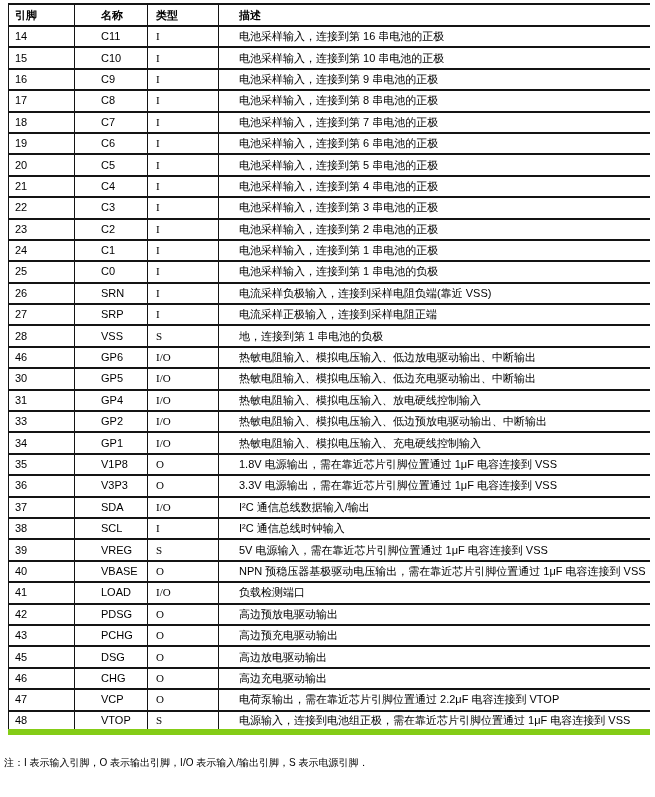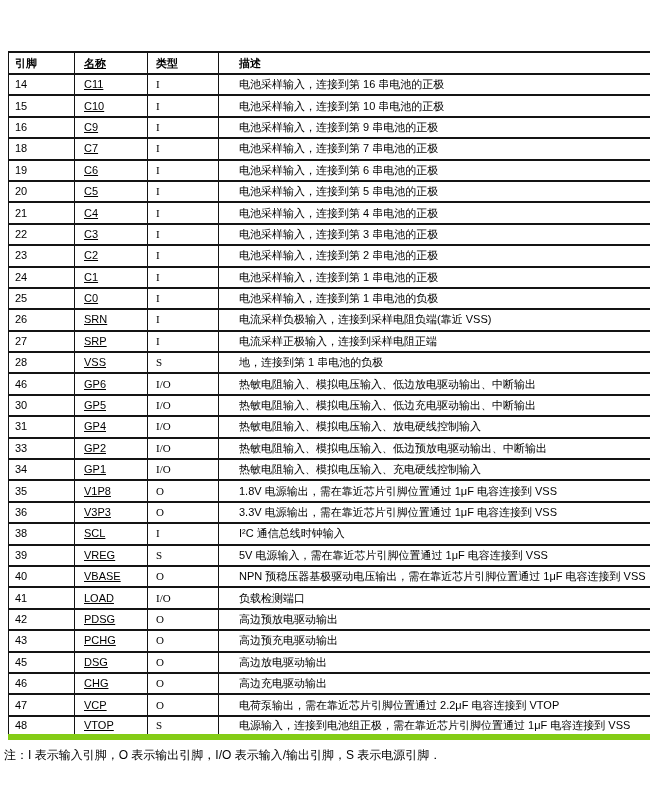--- a/index.html
+++ b/index.html
@@ -13,21 +13,20 @@
   }
   .page {
     position: relative;
     width: 655px; height: 797px;
     padding: 3px 0 0 8px;
   }
   table.pin-table {
     border-collapse: collapse;
     table-layout: fixed;
     width: 641px;
-    margin-top: 48px;
   }
   col.c-pin  { width: 66px; }
   col.c-name { width: 73px; }
   col.c-type { width: 71px; }
   col.c-desc { width: 431px; }
   th, td {
     border-top: 2px solid #141414;
     border-left: 1px solid #141414;
     font-size: 11px;
     line-height: 1;
@@ -36,26 +35,26 @@
     white-space: nowrap;
     overflow: hidden;
     padding: 0;
   }
   
   th:last-child, td:last-child { border-right: none; }
   thead th { height: 22px; font-weight: bold; }
   tbody td { height: 21.4px; font-weight: normal; }
   tbody tr:last-child td { border-bottom: 6px solid #84cc16; }
   th:nth-child(1), td:nth-child(1) { padding-left: 6px; }
-  th:nth-child(2), td:nth-child(2) { padding-left: 9px; text-decoration: underline; }
+  th:nth-child(2), td:nth-child(2) { padding-left: 26px; }
   th:nth-child(3), td:nth-child(3) { padding-left: 8px; font-family: Liberation Serif, serif; }
   th:nth-child(4), td:nth-child(4) { padding-left: 20px; }
   .footnote {
-    margin: 8px 0 0 -4px;
-    font-size: 12px;
+    margin: 22px 0 0 -4px;
+    font-size: 10px;
     line-height: 1.2;
     white-space: nowrap;
   }
 </style>
 </head>
 <body>
 
 <div class="page">
   <table class="pin-table">
     <colgroup>
@@ -85,20 +84,26 @@
           <td>I</td>
           <td>电池采样输入，连接到第 10 串电池的正极</td>
         </tr>
         <tr>
           <td>16</td>
           <td>C9</td>
           <td>I</td>
           <td>电池采样输入，连接到第 9 串电池的正极</td>
         </tr>
         <tr>
+          <td>17</td>
+          <td>C8</td>
+          <td>I</td>
+          <td>电池采样输入，连接到第 8 串电池的正极</td>
+        </tr>
+        <tr>
           <td>18</td>
           <td>C7</td>
           <td>I</td>
           <td>电池采样输入，连接到第 7 串电池的正极</td>
         </tr>
         <tr>
           <td>19</td>
           <td>C6</td>
           <td>I</td>
           <td>电池采样输入，连接到第 6 串电池的正极</td>
@@ -191,20 +196,26 @@
           <td>35</td>
           <td>V1P8</td>
           <td>O</td>
           <td>1.8V 电源输出，需在靠近芯片引脚位置通过 1μF 电容连接到 VSS</td>
         </tr>
         <tr>
           <td>36</td>
           <td>V3P3</td>
           <td>O</td>
           <td>3.3V 电源输出，需在靠近芯片引脚位置通过 1μF 电容连接到 VSS</td>
+        </tr>
+        <tr>
+          <td>37</td>
+          <td>SDA</td>
+          <td>I/O</td>
+          <td>I²C 通信总线数据输入/输出</td>
         </tr>
         <tr>
           <td>38</td>
           <td>SCL</td>
           <td>I</td>
           <td>I²C 通信总线时钟输入</td>
         </tr>
         <tr>
           <td>39</td>
           <td>VREG</td>

